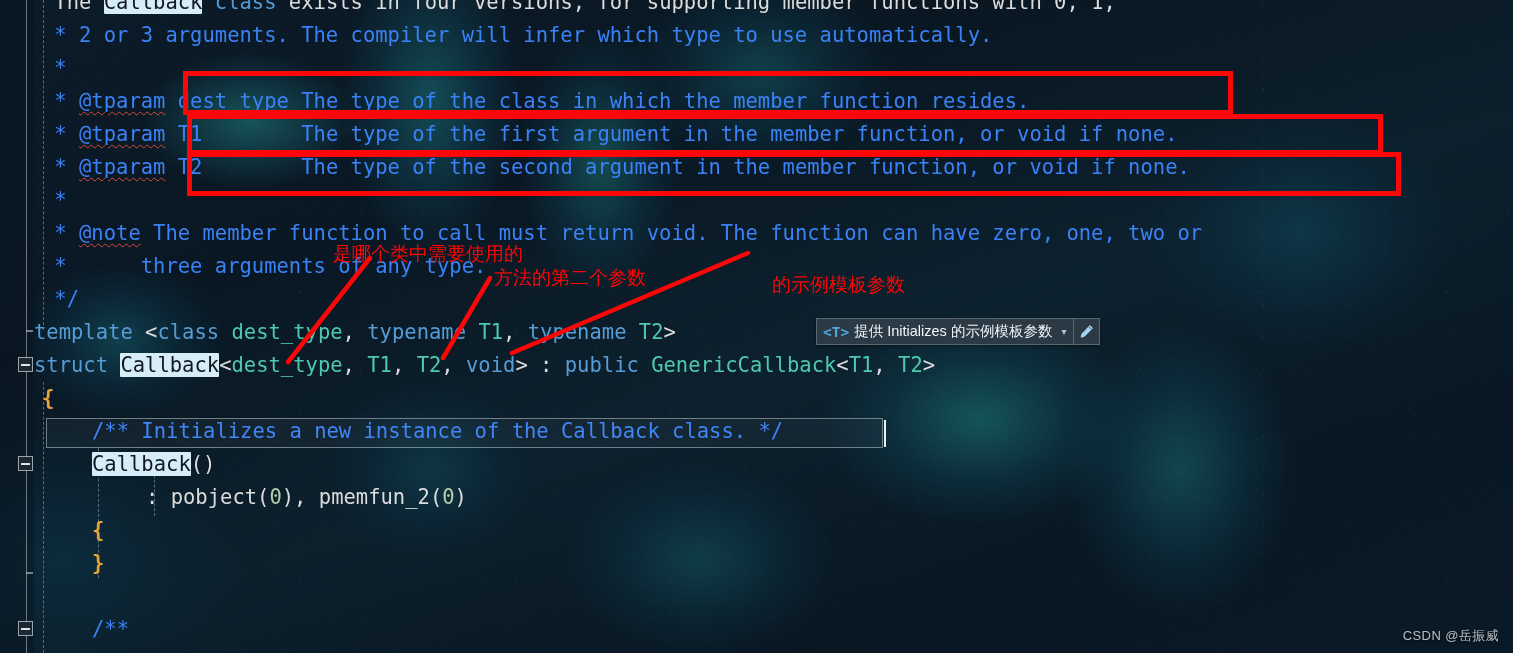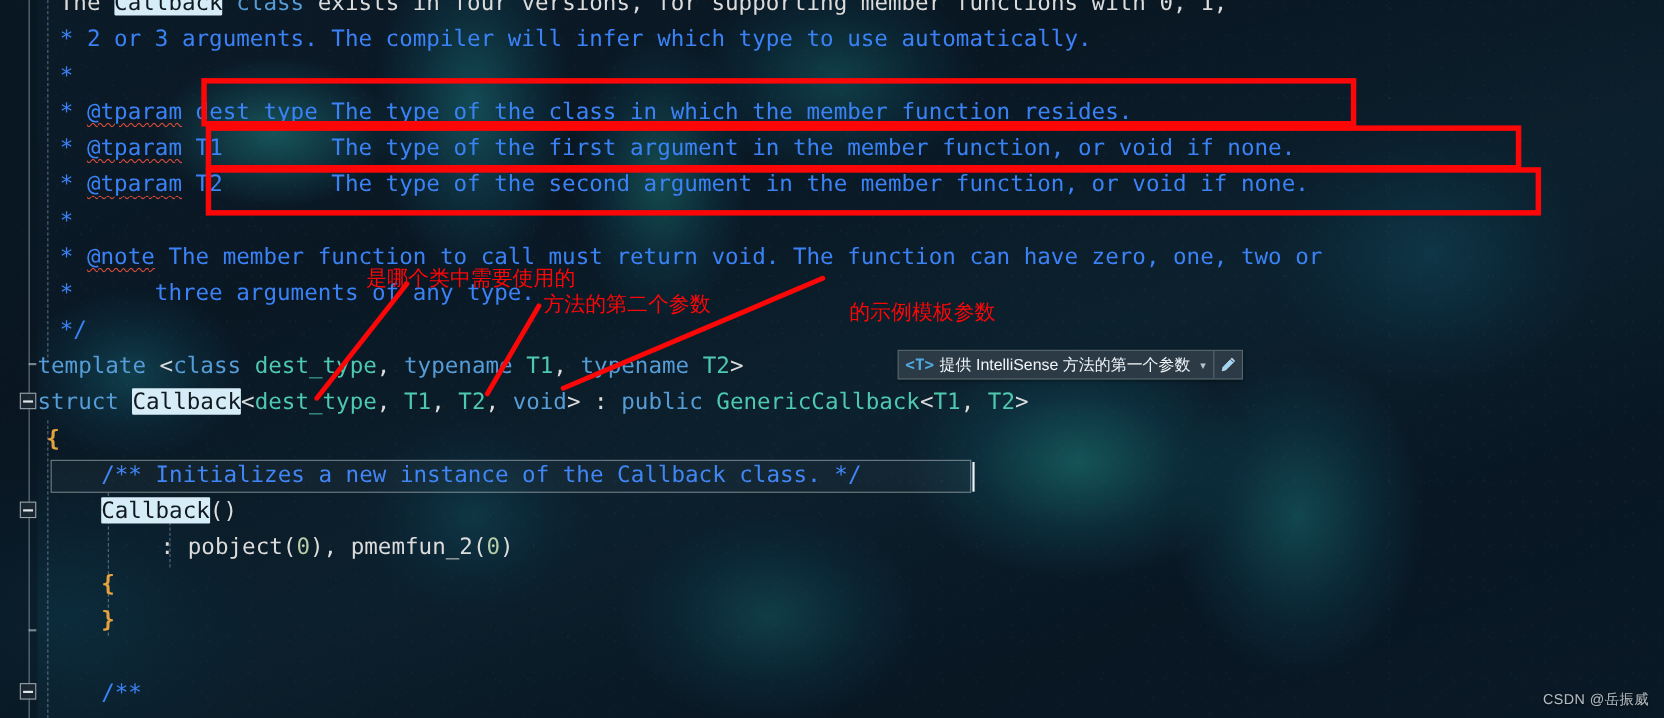--- a/index.html
+++ b/index.html
@@ -222,21 +222,21 @@
       <div class="indent-guide" style="left: 154px; top: 470px; height: 46px;"></div>
     </div>
 
   <div id="code-layer"><div class="code-line" style="top: -14px; left: 42px;"><span class="plain"> The <span class="ref-hl">Callback</span> <span class="kw">class</span> exists in four versions, for supporting member functions with 0, 1,</span></div><div class="code-line" style="top: 19px; left: 42px;"><span class="cmt"> * 2 or 3 arguments. The compiler will infer which type to use automatically.</span></div><div class="code-line" style="top: 52px; left: 42px;"><span class="cmt"> *</span></div><div class="code-line" style="top: 85px; left: 42px;"><span class="cmt"> * <span class="squiggle">@tparam</span> dest_type The type of the class in which the member function resides.</span></div><div class="code-line" style="top: 118px; left: 42px;"><span class="cmt"> * <span class="squiggle">@tparam</span> T1        The type of the first argument in the member function, or void if none.</span></div><div class="code-line" style="top: 151px; left: 42px;"><span class="cmt"> * <span class="squiggle">@tparam</span> T2        The type of the second argument in the member function, or void if none.</span></div><div class="code-line" style="top: 184px; left: 42px;"><span class="cmt"> *</span></div><div class="code-line" style="top: 217px; left: 42px;"><span class="cmt"> * <span class="squiggle">@note</span> The member function to call must return void. The function can have zero, one, two or</span></div><div class="code-line" style="top: 250px; left: 42px;"><span class="cmt"> *      three arguments of any type.</span></div><div class="code-line" style="top: 283px; left: 42px;"><span class="cmt"> */</span></div><div class="code-line" style="top: 316px; left: 34px;"><span class="plain"><span class="kw">template</span> &lt;<span class="kw">class</span> <span class="type">dest_type</span>, <span class="kw">typename</span> <span class="type">T1</span>, <span class="kw">typename</span> <span class="type">T2</span>&gt;</span></div><div class="code-line" style="top: 349px; left: 34px;"><span class="plain"><span class="kw">struct</span> <span class="ref-hl">Callback</span>&lt;<span class="type">dest_type</span>, <span class="type">T1</span>, <span class="type">T2</span>, <span class="kw">void</span>&gt; : <span class="kw">public</span> <span class="type">GenericCallback</span>&lt;<span class="type">T1</span>, <span class="type">T2</span>&gt;</span></div><div class="code-line" style="top: 382px; left: 42px;"><span class="brace-hl">{</span></div><div class="code-line" style="top: 415px; left: 92px;"><span class="cmt">/** Initializes a new instance of the Callback class. */</span></div><div class="code-line" style="top: 448px; left: 92px;"><span class="plain"><span class="ref-hl">Callback</span>()</span></div><div class="code-line" style="top: 481px; left: 146px;"><span class="plain">: <span class="plain">pobject</span>(<span class="num">0</span>), <span class="plain">pmemfun_2</span>(<span class="num">0</span>)</span></div><div class="code-line" style="top: 514px; left: 92px;"><span class="brace-hl">{</span></div><div class="code-line" style="top: 547px; left: 92px;"><span class="brace-hl">}</span></div><div class="code-line" style="top: 580px; left: 92px;"><span class="plain"></span></div><div class="code-line" style="top: 613px; left: 92px;"><span class="cmt">/**</span></div></div>
 
   <div id="hover-outline" style="left: 46px; top: 418px; width: 837px; height: 30px;"></div>
   <div id="caret" style="left: 884px; top: 420px; height: 27px;"></div>
 
   <div id="intellisense-badge" style="left: 816px; top: 318px; height: 27px;">
     <span class="tparam-tag">&lt;T&gt;</span>
-    <span class="badge-text">提供 IntelliSense 方法的第一个参数</span>
+    <span class="badge-text">提供 Initializes 的示例模板参数</span>
     <span class="badge-chevron">▾</span>
     <span class="badge-sep"></span>
     <span class="badge-edit">
       <svg width="15" height="15" viewBox="0 0 16 16" aria-hidden="true">
         <path d="M11.6 1.6 L14.4 4.4 L5.6 13.2 L2.2 14 L3 10.6 Z" fill="#9fd4f5" stroke="#cfe9fa" stroke-width="0.7"></path>
         <path d="M10.4 2.9 L13.1 5.6" stroke="#2b3a45" stroke-width="0.9"></path>
       </svg>
     </span>
   </div>
 

